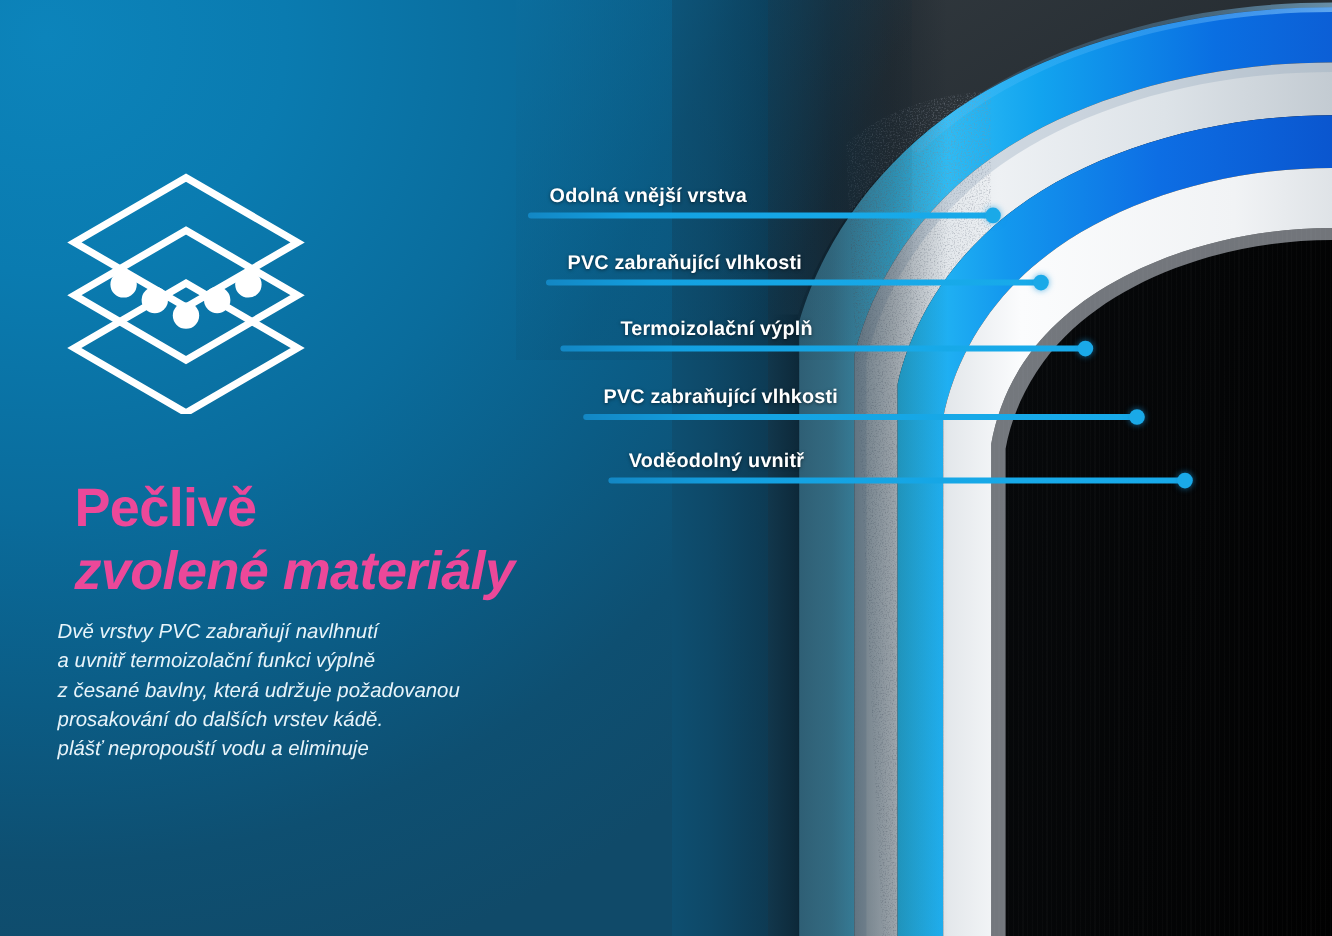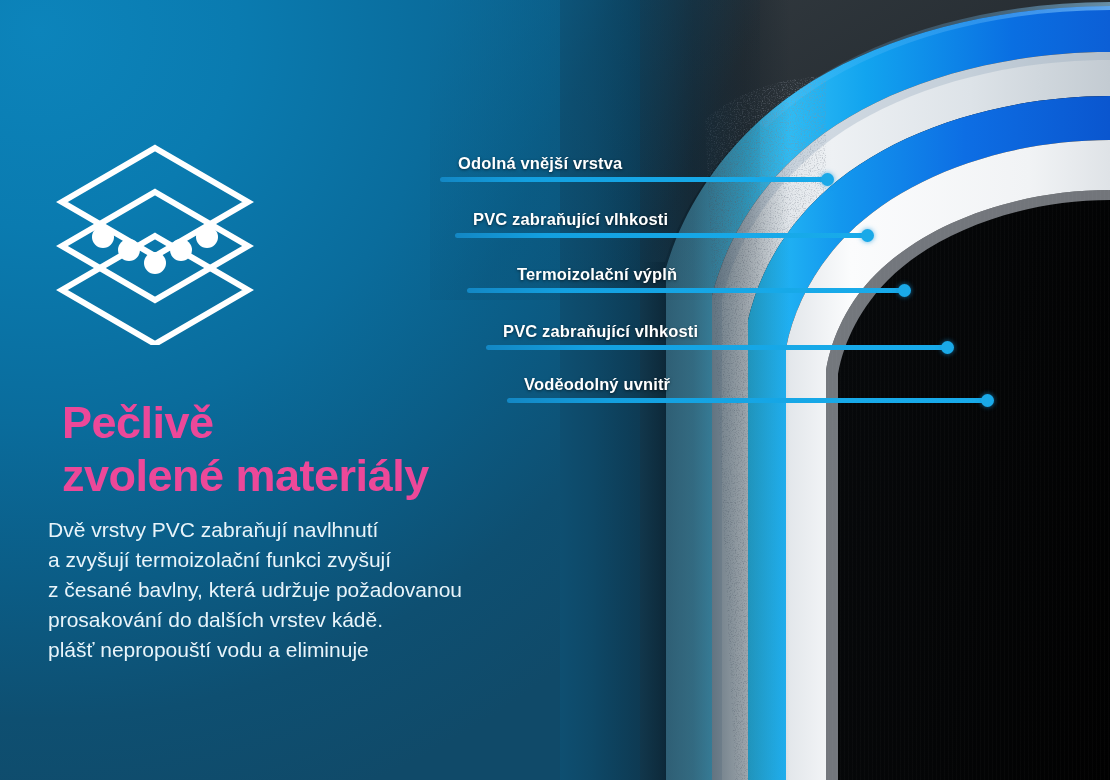--- a/index.html
+++ b/index.html
@@ -76,31 +76,32 @@
   .headline {
     position: absolute;
     left: 62px; top: 366px;
     width: 560px;
     color: #ec4899;
     font-size: 45px;
     font-weight: bold;
     line-height: 1.18;
     letter-spacing: -0.5px;
   }
-  .headline .l2 { display: block; }
+  .headline .l2 { display: block; font-style: italic; }
 
   
   .body-copy {
     position: absolute;
     left: 48px; top: 515px;
     width: 620px;
     color: #e8f4fa;
-    font-size: 21px;
+    font-size: 17px;
     line-height: 1.43;
     font-weight: 300;
+    font-style: italic;
   }
   .body-copy span { display: block; white-space: pre; }
 
   
   .callout {
     position: absolute;
     height: 46px;
   }
   .callout .c-label {
     position: absolute;
@@ -285,19 +286,19 @@
     <span class="c-dot" style="left: 981px;"></span>
   </div>
 
   <h1 class="headline">
     <span class="l1">Pečlivě</span>
     <span class="l2">zvolené materiály</span>
   </h1>
 
   <div class="body-copy">
     <span>Dvě vrstvy PVC zabraňují navlhnutí</span>
-    <span>a zvyšují termoizolační funkci zvyšují</span>
+    <span>a uvnitř termoizolační funkci výplně</span>
     <span>z česané bavlny, která udržuje požadovanou</span>
     <span>prosakování do dalších vrstev kádě.</span>
     <span>plášť nepropouští vodu a eliminuje</span>
   </div>
 
 </div>
 
 </body></html>

